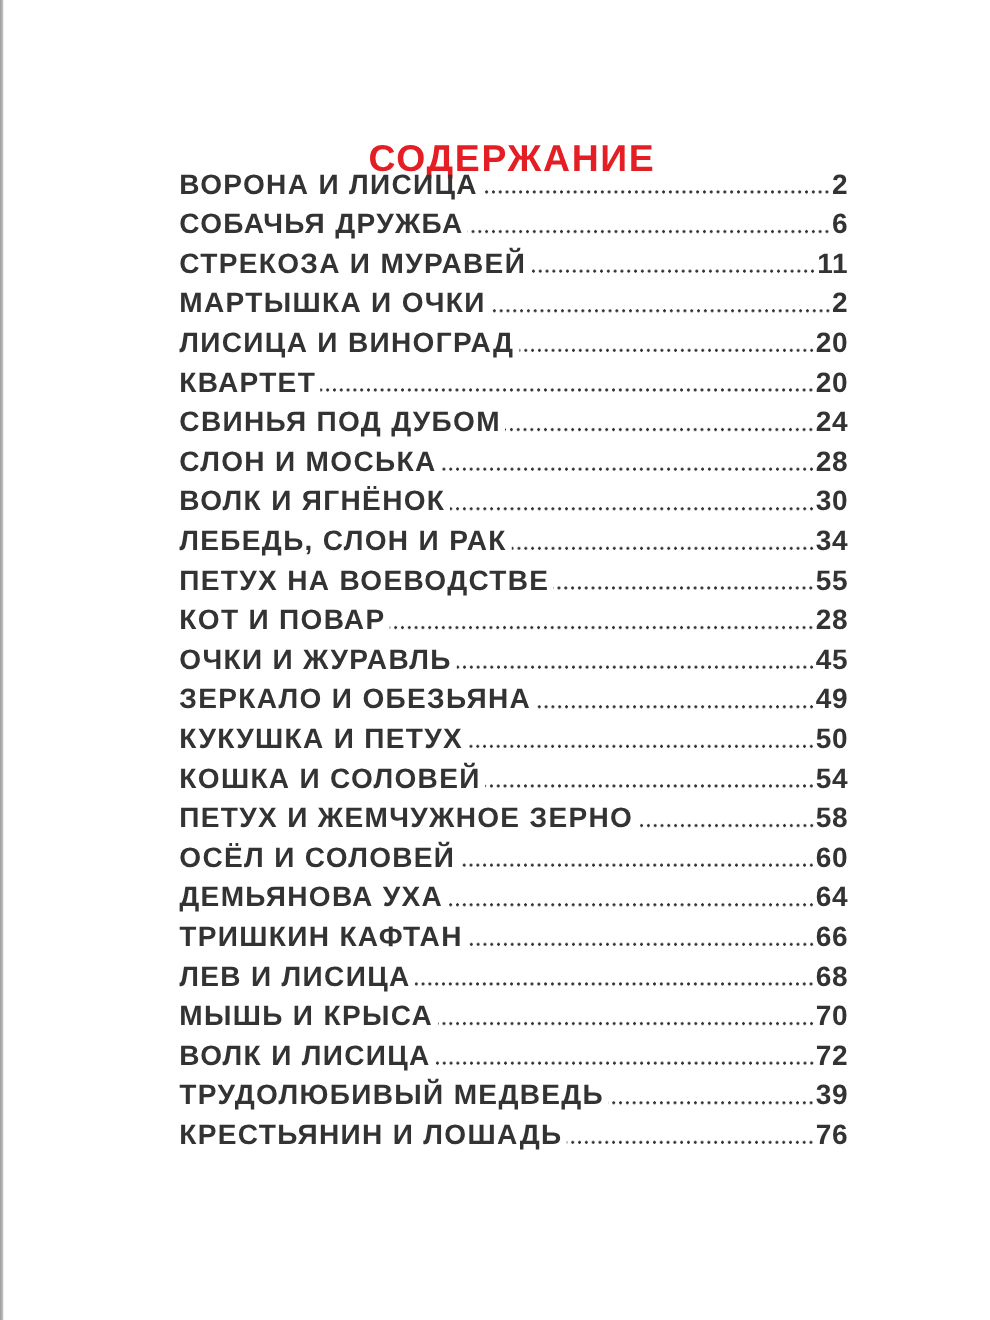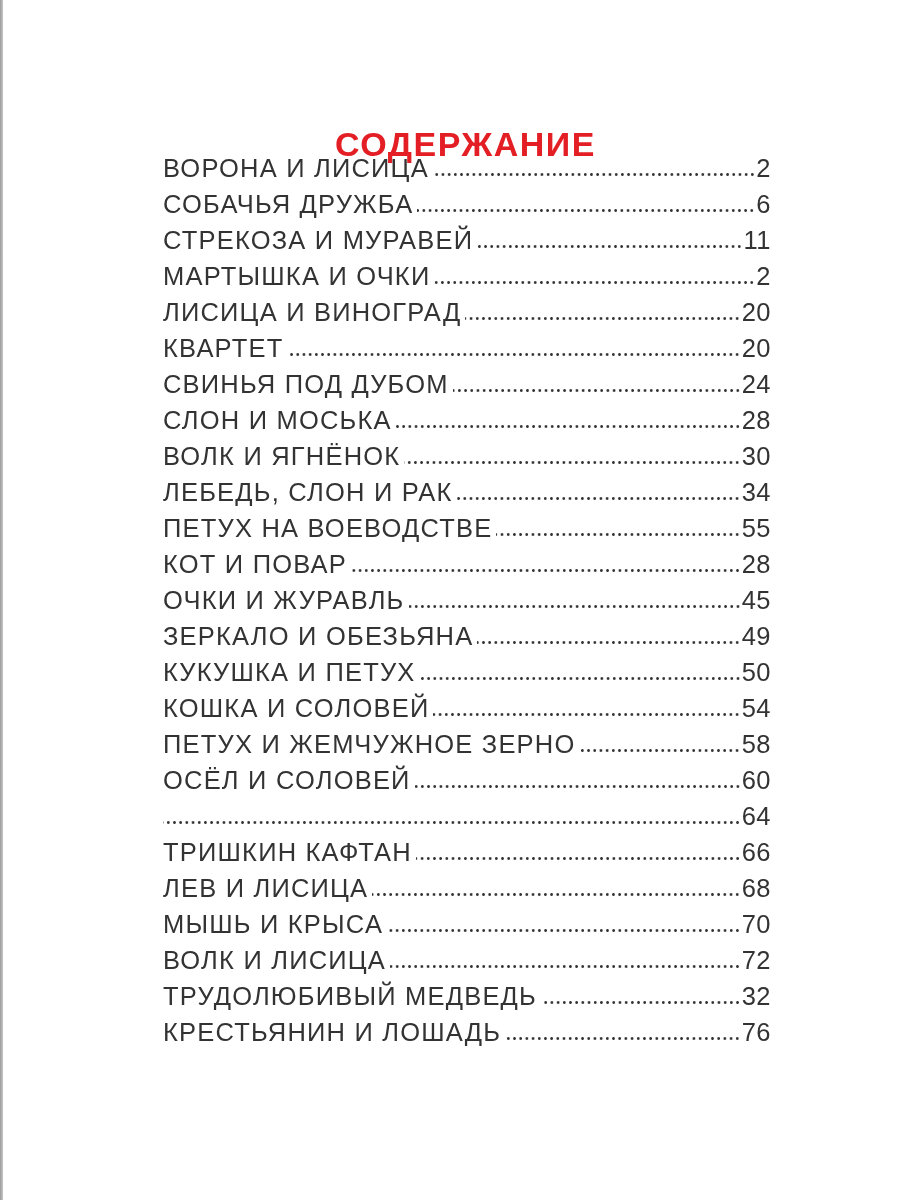--- a/index.html
+++ b/index.html
@@ -19,21 +19,21 @@
       font-weight: bold; font-size: 34px; letter-spacing: 1.5px;
       line-height: 40px;
     }
     .toc-list {
       position: absolute; left: 163px; width: 608px; top: 150px;
       margin: 0; padding: 0; list-style: none;
     }
     .toc-row {
       display: flex; align-items: flex-start;
       height: 36px; line-height: 36px;
-      font-weight: normal; font-size: 25.5px; color: #333333;
+      font-weight: bold; font-size: 25.5px; color: #333333;
       letter-spacing: 1.2px;
       white-space: nowrap; overflow: hidden;
       cursor: pointer;
     }
     .toc-label { flex: 0 0 auto; padding-right: 4px; }
     .toc-leader {
       flex: 1 1 auto; overflow: hidden; position: relative; height: 36px;
     }
     .toc-leader::before {
       content: "";
@@ -137,20 +137,21 @@
       <span class="toc-label">ПЕТУХ И ЖЕМЧУЖНОЕ ЗЕРНО</span>
       <span class="toc-leader"></span>
       <span class="toc-page">58</span>
     </li>
   <li class="toc-row">
       <span class="toc-label">ОСЁЛ И СОЛОВЕЙ</span>
       <span class="toc-leader"></span>
       <span class="toc-page">60</span>
     </li>
   <li class="toc-row">
+      <span class="toc-label">ДЕМЬЯНОВА УХА</span>
       <span class="toc-leader"></span>
       <span class="toc-page">64</span>
     </li>
   <li class="toc-row">
       <span class="toc-label">ТРИШКИН КАФТАН</span>
       <span class="toc-leader"></span>
       <span class="toc-page">66</span>
     </li>
   <li class="toc-row">
       <span class="toc-label">ЛЕВ И ЛИСИЦА</span>
@@ -163,20 +164,20 @@
       <span class="toc-page">70</span>
     </li>
   <li class="toc-row">
       <span class="toc-label">ВОЛК И ЛИСИЦА</span>
       <span class="toc-leader"></span>
       <span class="toc-page">72</span>
     </li>
   <li class="toc-row">
       <span class="toc-label">ТРУДОЛЮБИВЫЙ МЕДВЕДЬ</span>
       <span class="toc-leader"></span>
-      <span class="toc-page">32</span>
+      <span class="toc-page">39</span>
     </li>
   <li class="toc-row">
       <span class="toc-label">КРЕСТЬЯНИН И ЛОШАДЬ</span>
       <span class="toc-leader"></span>
       <span class="toc-page">76</span>
     </li>
 </ul>
 
 </body></html>

